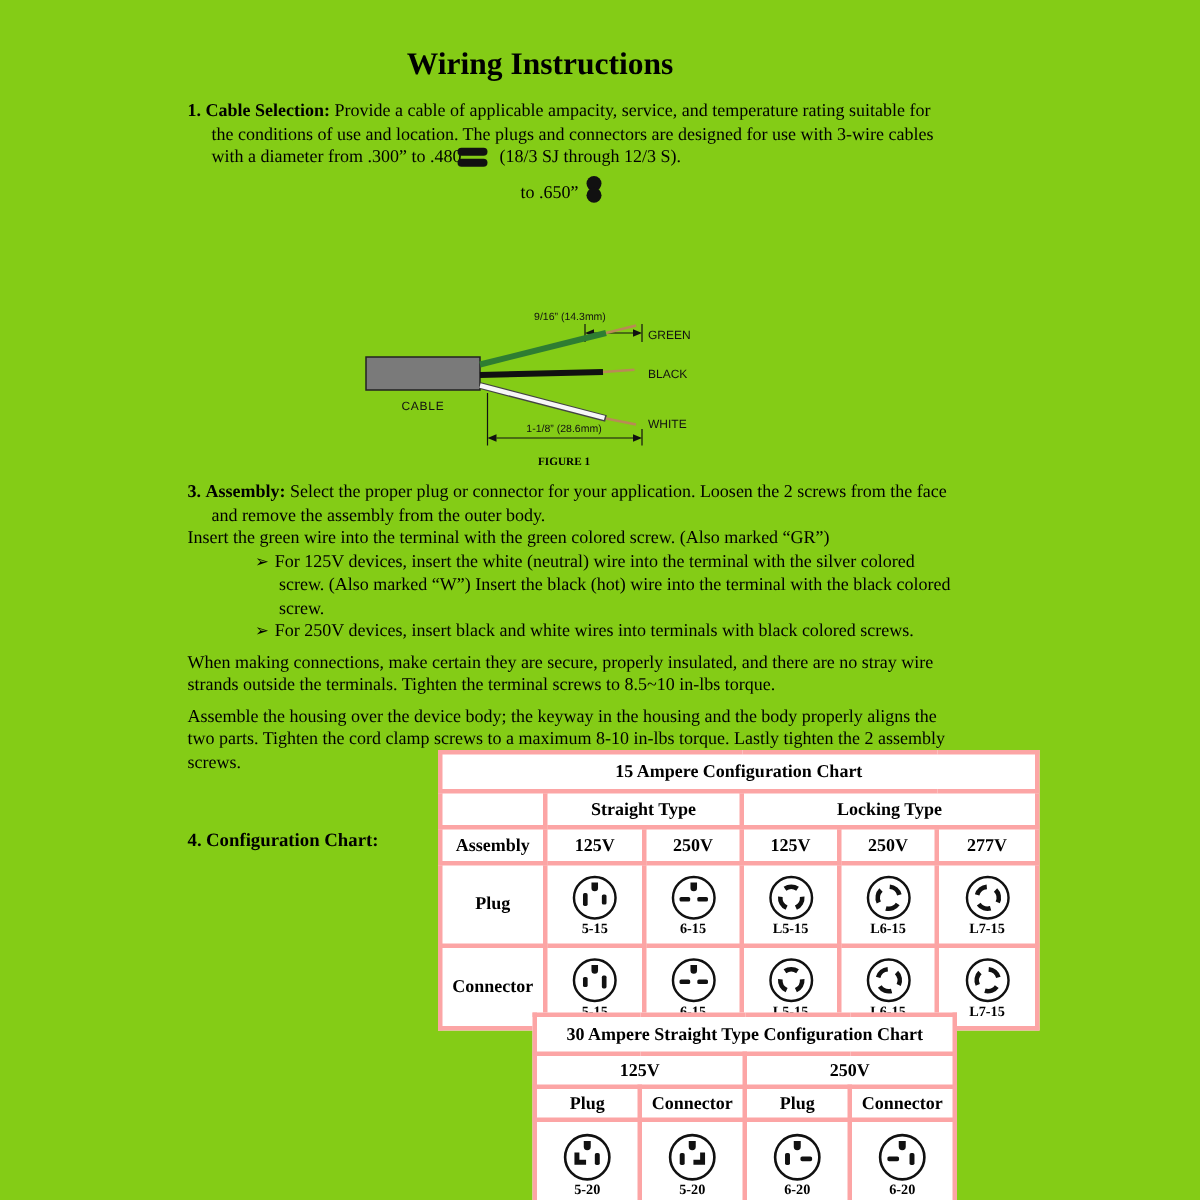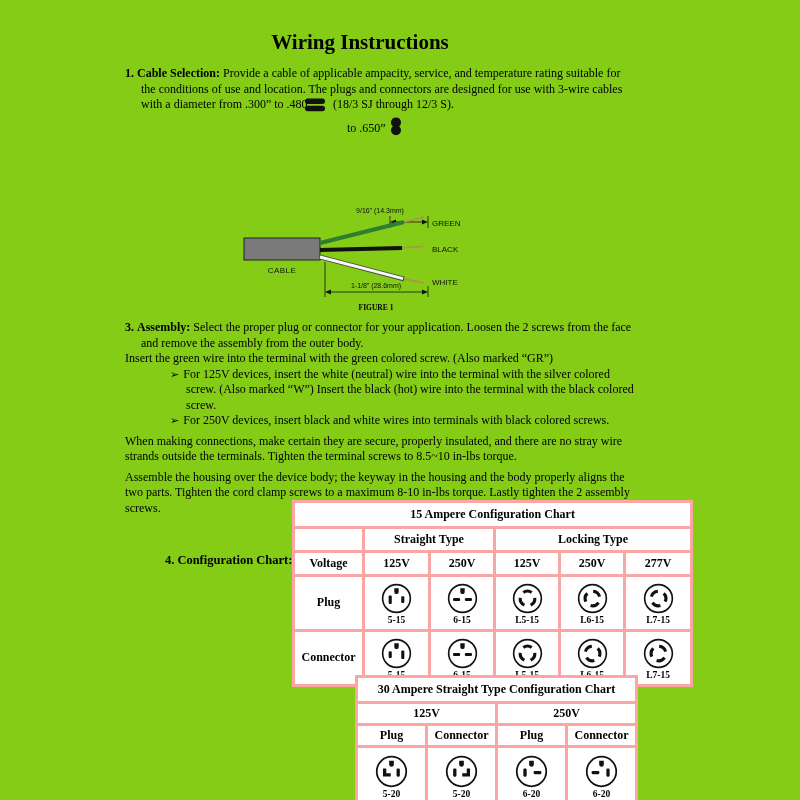--- a/index.html
+++ b/index.html
@@ -11,21 +11,21 @@
   .para{padding-left:16px;text-indent:-16px;}
   .num{margin-right:3px;}
   .line2{margin-left:206px;display:flex;align-items:center;gap:0;padding-left:16px;}
   .inline-ic{display:inline-block;vertical-align:-4px;margin:0 3px;}
   .bullet{padding-left:16px;text-indent:-16px;margin-left:45px;}
   .bullet .mark{font-family:"DejaVu Sans",sans-serif;font-size:11px;margin-right:4px;}
   .mt5{margin-top:5px;}
   .p4{width:512px;}
   .fig{position:absolute;left:232px;top:200px;}
   .figtext{font-family:"Liberation Sans",sans-serif;fill:#111;}
-  .cfg-label{position:absolute;left:125px;top:553px;font-weight:bold;font-size:12.5px;margin-left:40px;}
+  .cfg-label{position:absolute;left:125px;top:553px;font-weight:bold;font-size:12.5px;}
   table.cfg{position:absolute;border-collapse:collapse;table-layout:fixed;background:#fff;}
   table.cfg td{border:3px solid #fca5a5;text-align:center;vertical-align:middle;
                font-weight:bold;padding:0;font-size:12px;}
   .t15{left:292px;top:500px;width:398px;}
   .t20{left:355px;top:675px;width:280px;}
   td.ttl15{font-size:13px;height:23px;}
   td.ttl20{font-size:12px;height:23px;}
   tr.hdr td{height:21px;}
   tr.hdr20 td{height:19px;}
   tr.devrow td{height:52px;}
@@ -182,21 +182,21 @@
     <tbody>
         <tr>
           <td colspan="6" class="ttl15">15 Ampere Configuration Chart</td>
         </tr>
     <tr class="hdr">
       <td></td>
       <td colspan="2">Straight Type</td>
       <td colspan="3">Locking Type</td>
     </tr>
     <tr class="hdr">
-      <td>Voltage</td>
+      <td>Assembly</td>
       <td>125V</td>
       <td>250V</td>
       <td>125V</td>
       <td>250V</td>
       <td>277V</td>
     </tr>
     <tr class="devrow">
       <td>Plug</td>
       <td>
             <div class="devwrap">

